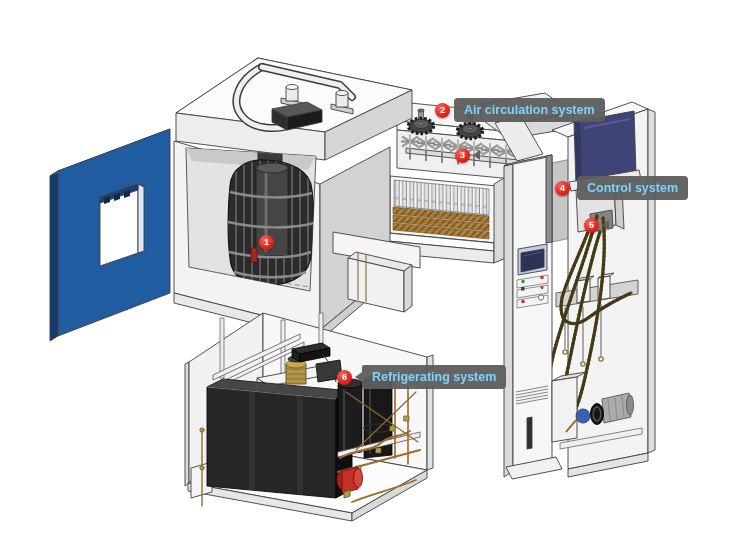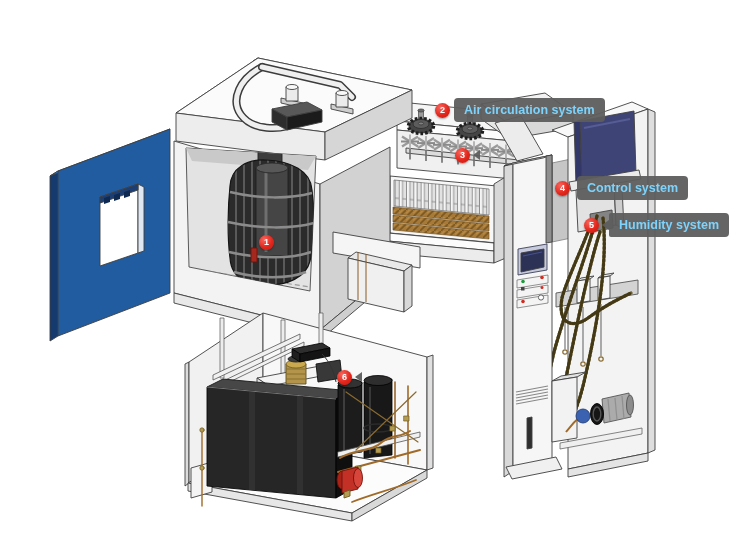--- a/index.html
+++ b/index.html
@@ -367,21 +367,21 @@
 </div>
 
 <div class="callout" style="left:555px; top:176px;">
   <span class="badge">4</span>
   <span class="tag" style="margin-left:7px;">Control system</span>
 </div>
 
 <div class="callout has-pointer" style="left:584px; top:213px;">
   <span class="badge">5</span>
   <span class="pointer"></span>
-  <span class="tag">Humidity system</span>
 </div>
 
 <div class="callout has-pointer" style="left:337px; top:365px;">
   <span class="badge">6</span>
   <span class="pointer"></span>
+  <span class="tag">Refrigerating system</span>
 </div>
 
 </div>
 
 </body></html>

